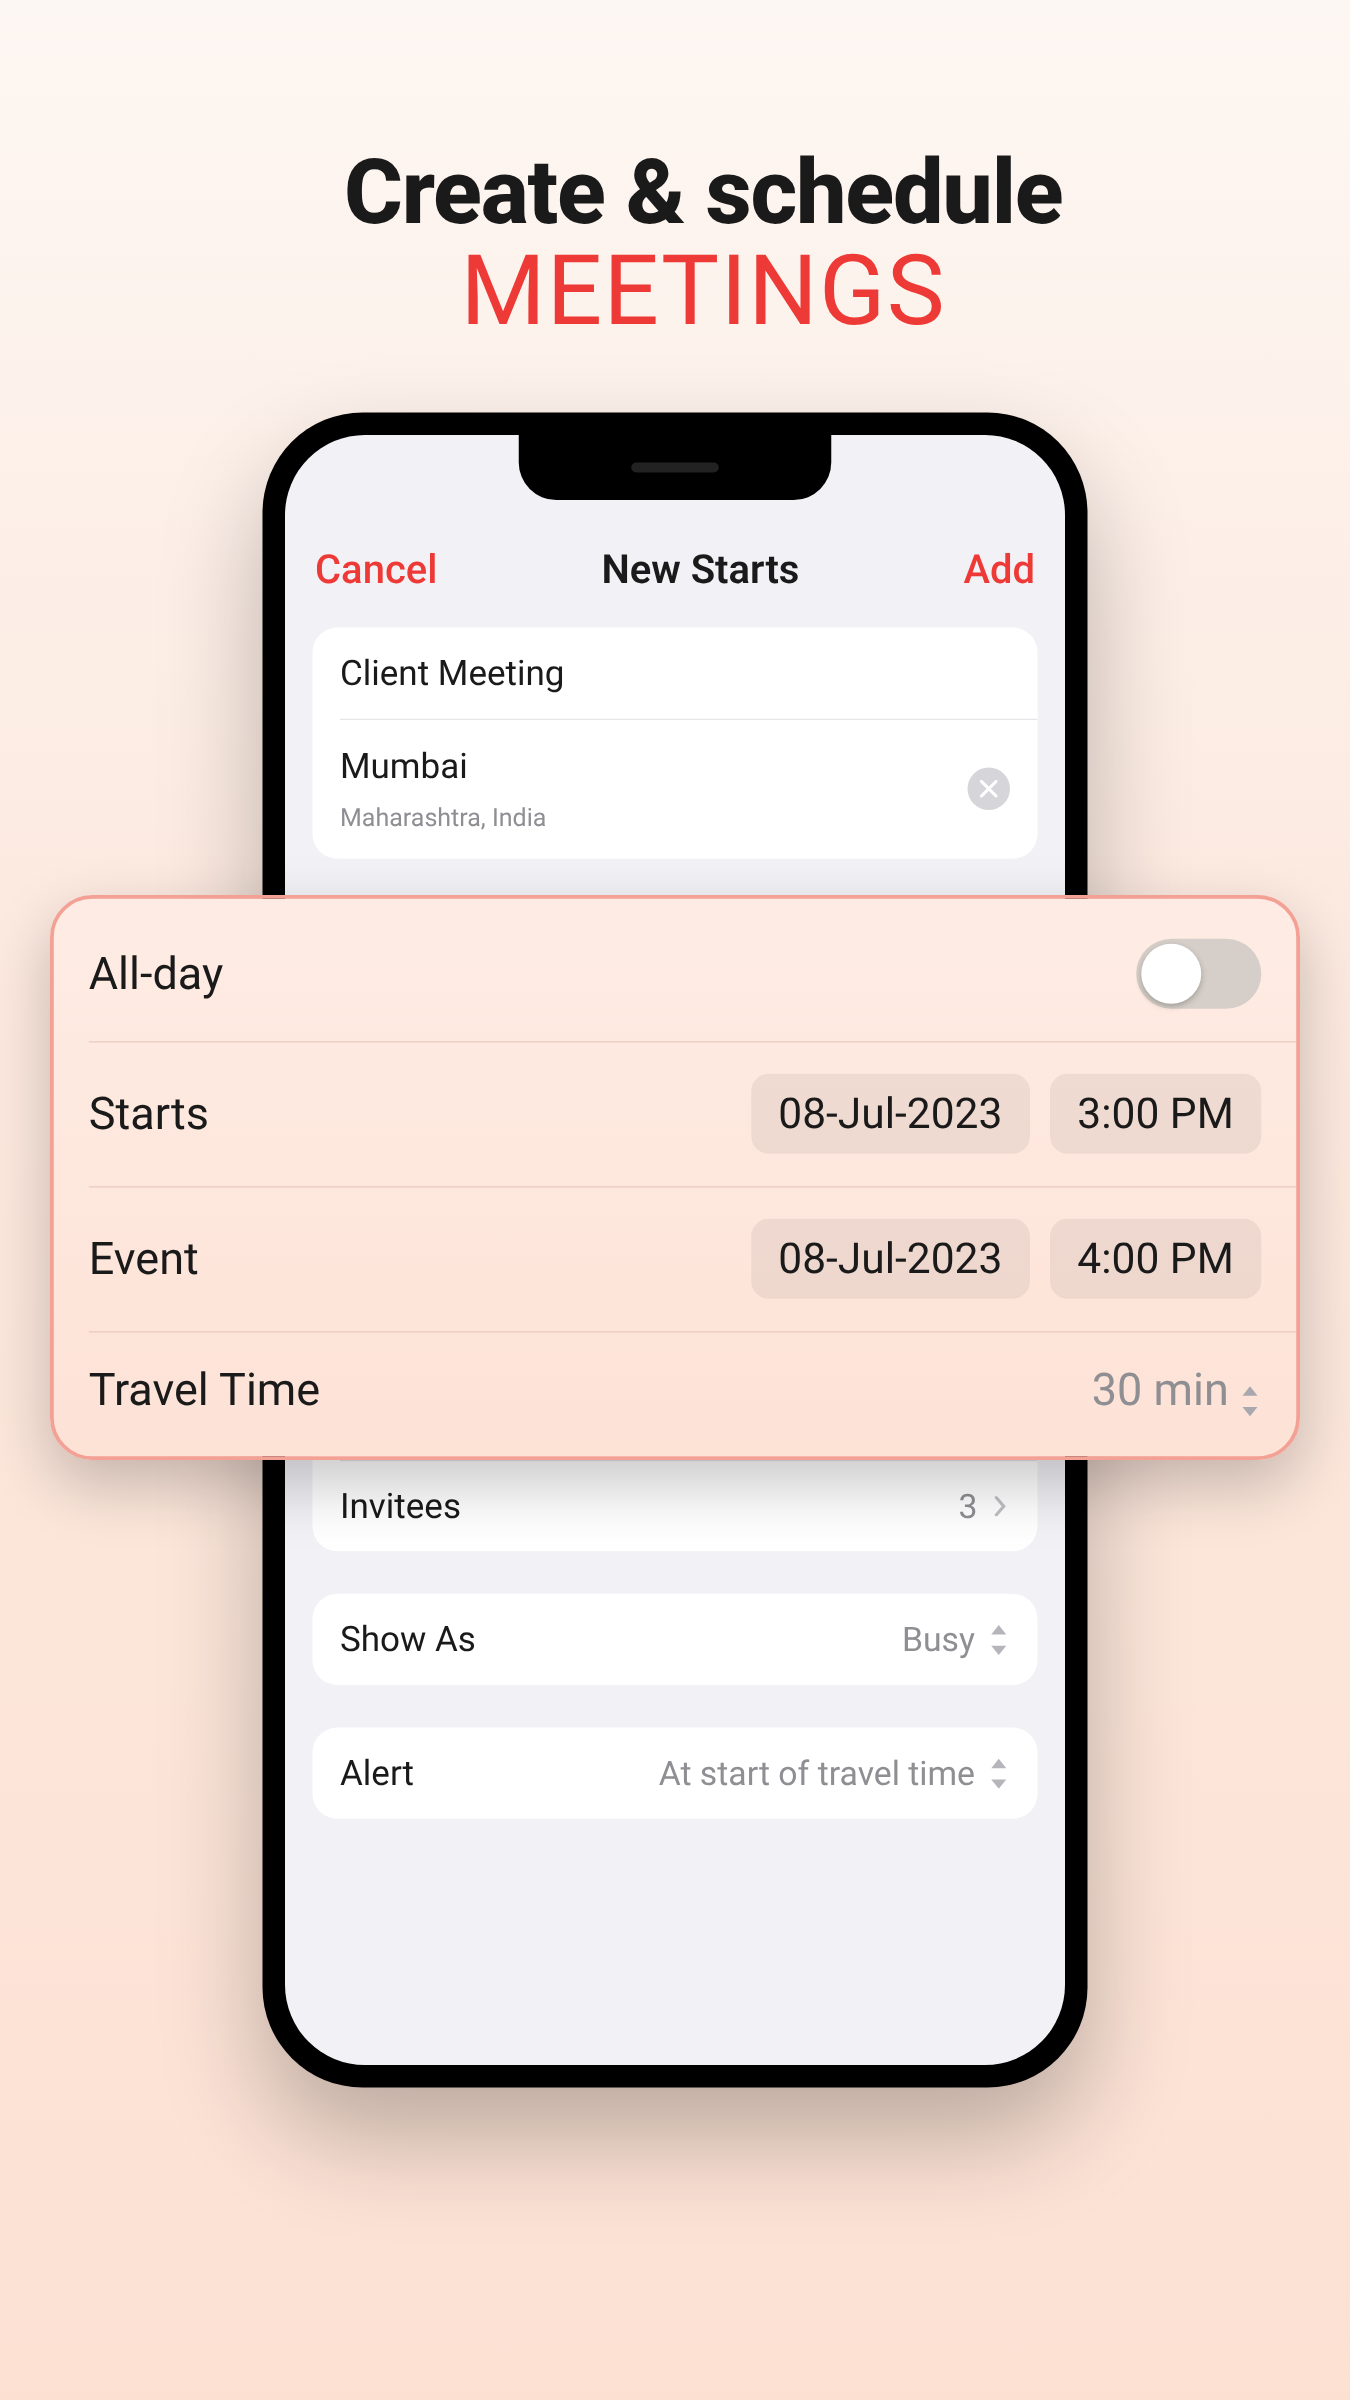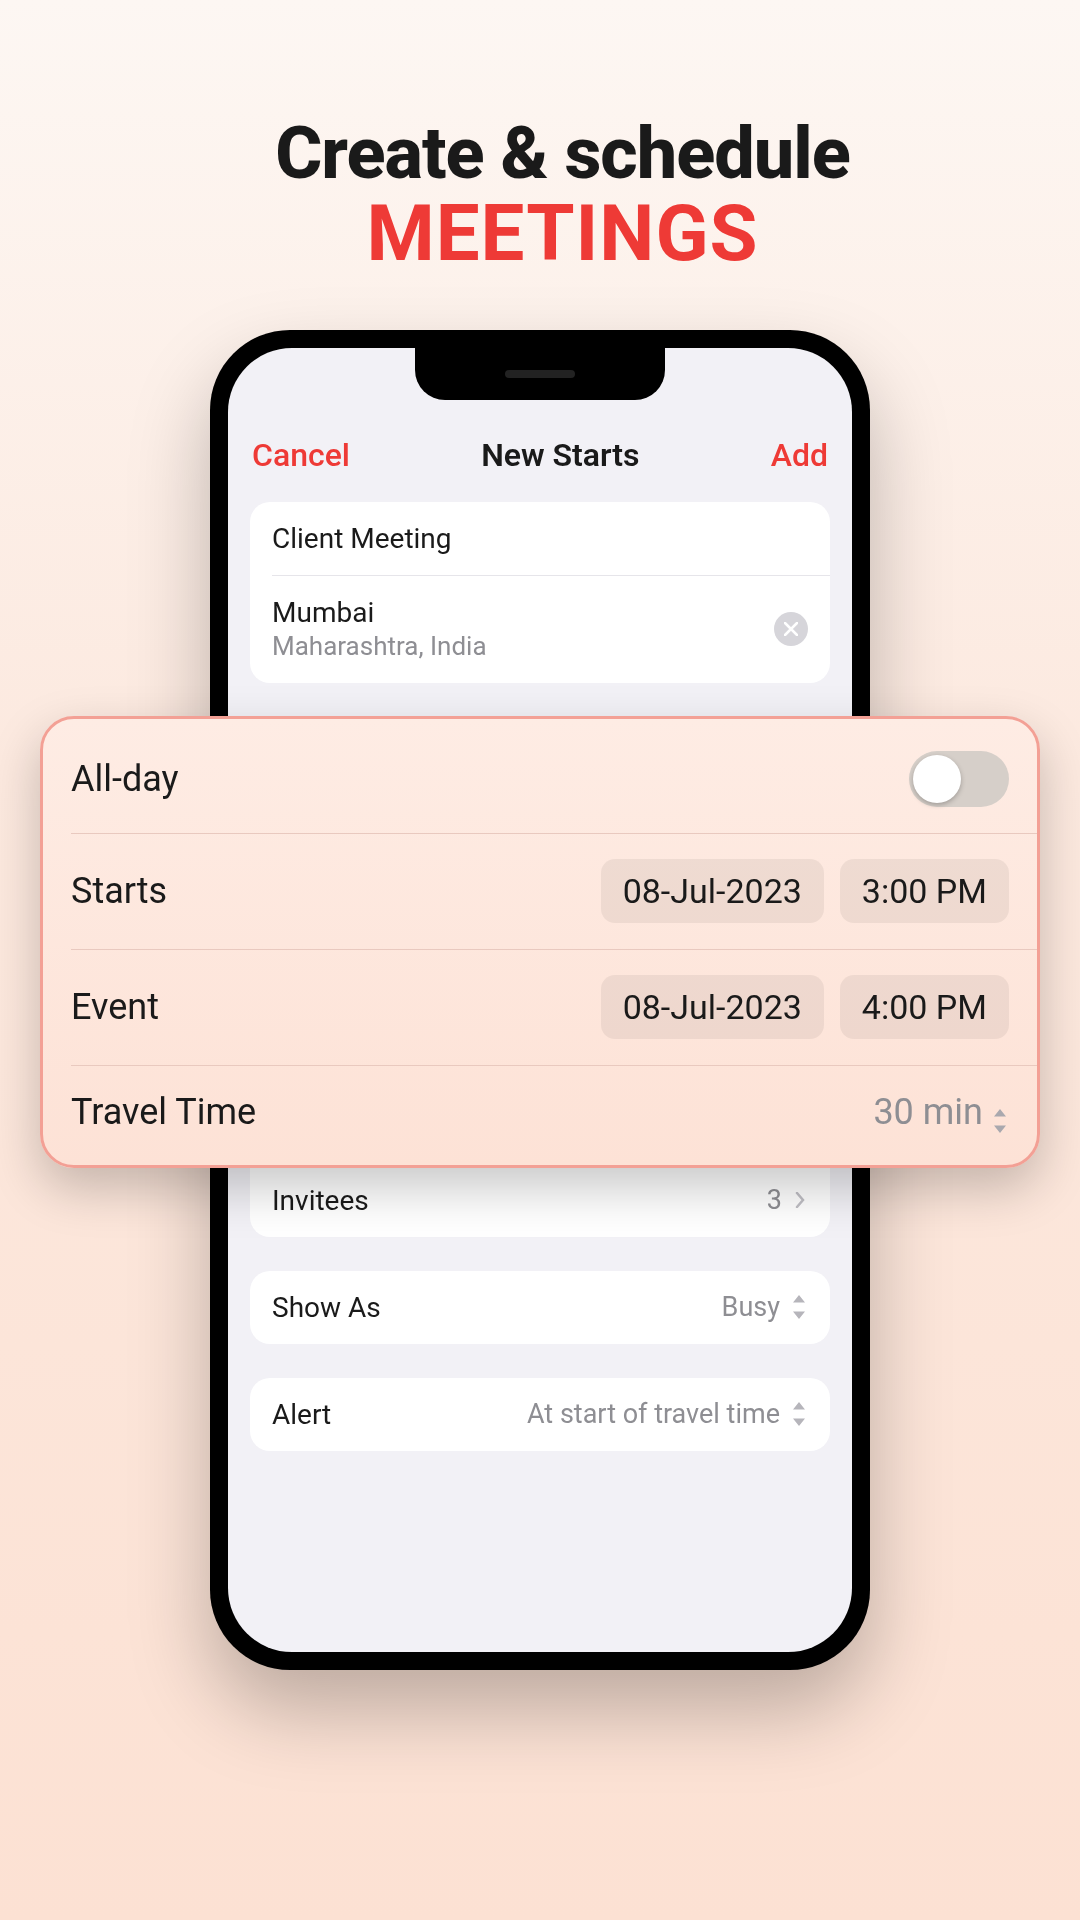--- a/index.html
+++ b/index.html
@@ -20,21 +20,21 @@
   }
   .headline-line1 {
     font-size: 72px;
     font-weight: 800;
     color: #1a1a1a;
     letter-spacing: -1px;
     line-height: 1.05;
   }
   .headline-line2 {
     font-size: 78px;
-    font-weight: 700;
+    font-weight: 400;
     color: #ee3a36;
     letter-spacing: 1px;
     line-height: 1.02;
     margin-top: 2px;
   }
 
   
   .phone {
     position: absolute;
     left: 50%;
@@ -135,21 +135,21 @@
     align-items: center;
     gap: 10px;
     color: #8e8e93;
     font-size: 27px;
   }
 
   .title-input { font-size: 28px; color: #1a1a1a; }
   .loc-row { align-items: flex-start; }
   .loc-text { line-height: 1.25; }
   .loc-primary { font-size: 28px; color: #1a1a1a; }
-  .loc-secondary { font-size: 26px; color: #8e8e93; margin-top: 0; }
+  .loc-secondary { font-size: 20px; color: #8e8e93; margin-top: 12px; }
   .clear-btn {
     width: 34px;
     height: 34px;
     border-radius: 50%;
     background: #d6d5da;
     display: flex;
     align-items: center;
     justify-content: center;
     align-self: center;
   }

